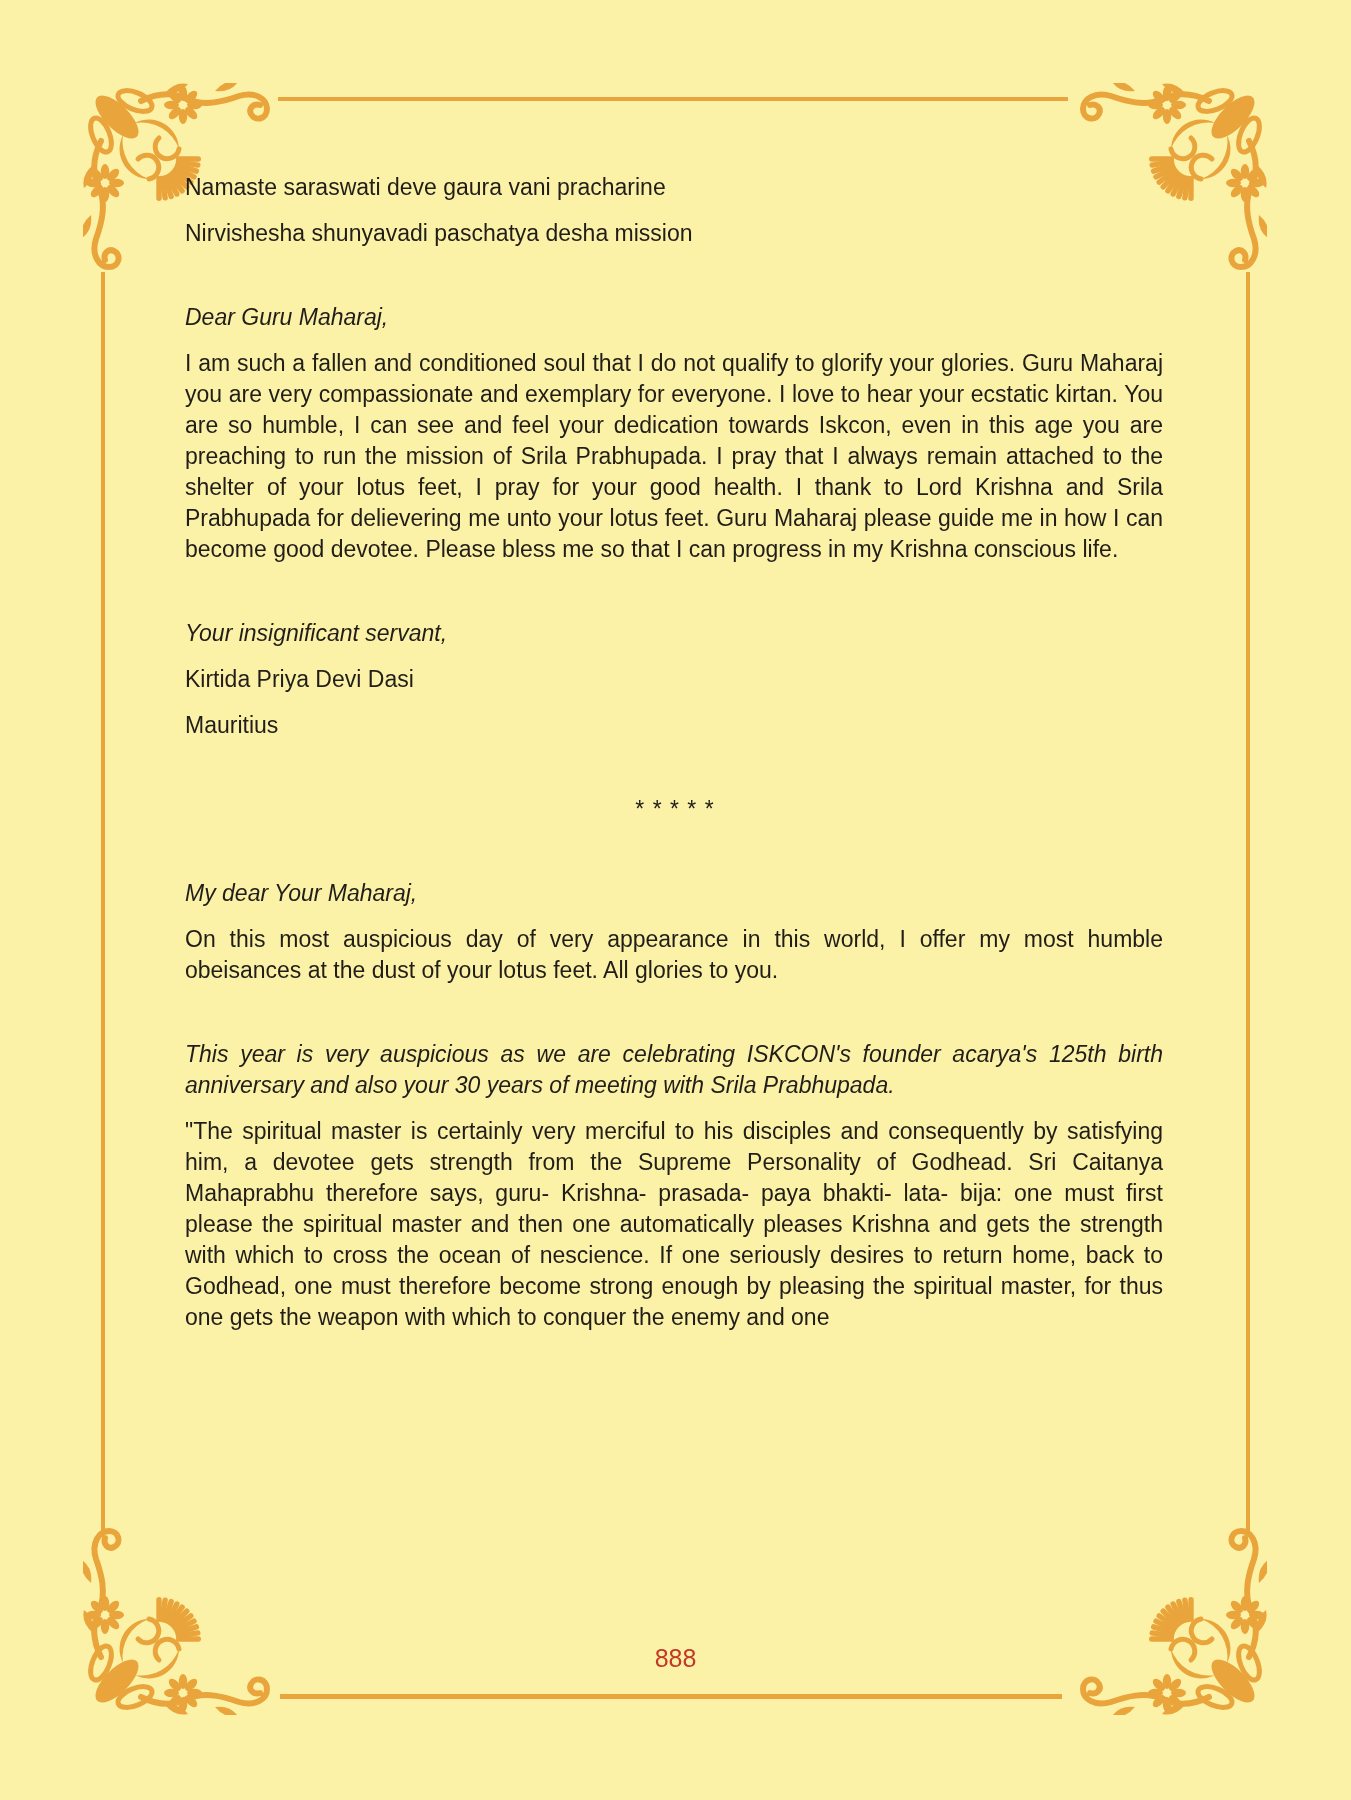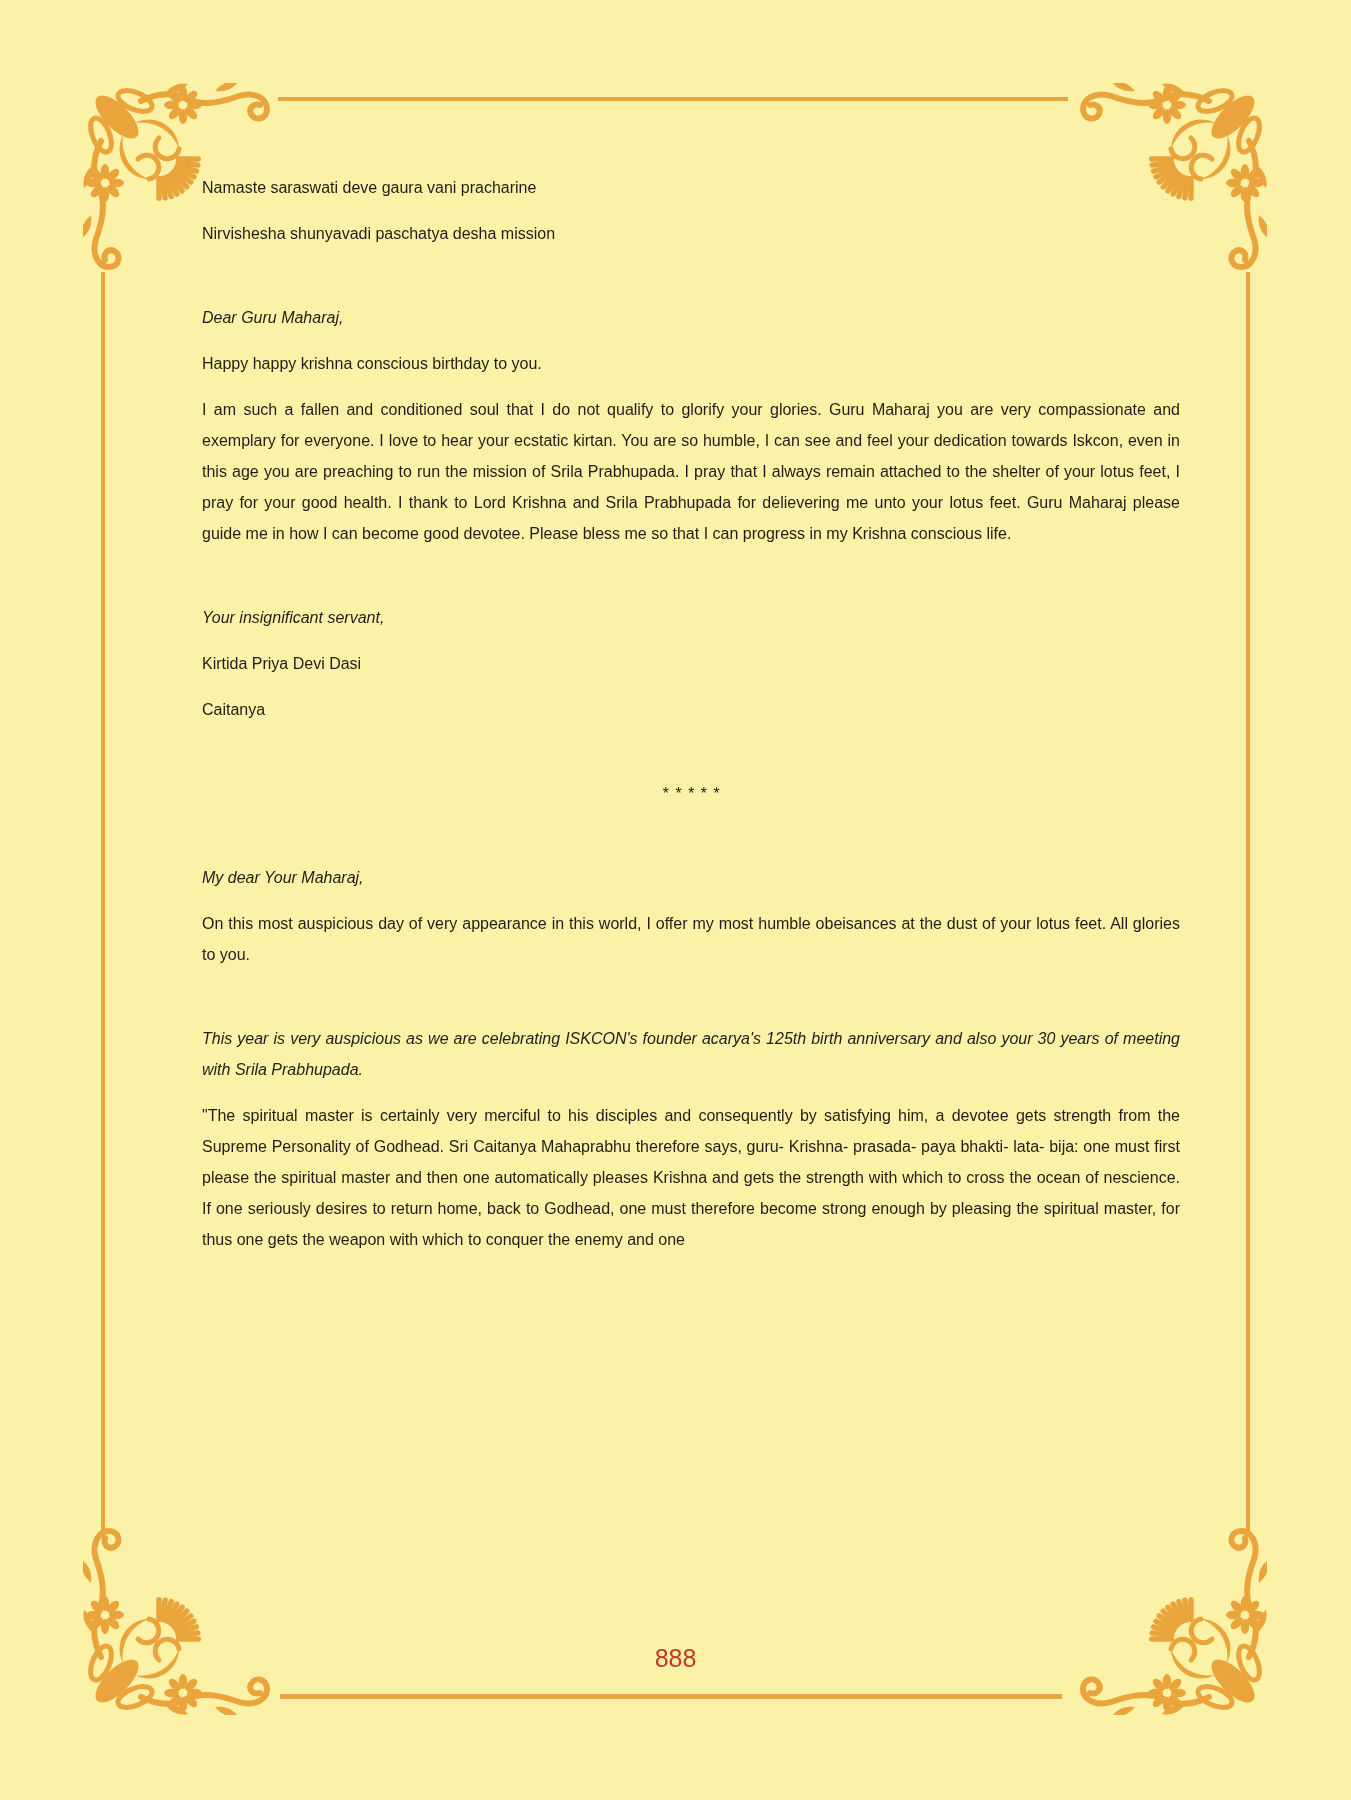--- a/index.html
+++ b/index.html
@@ -29,25 +29,25 @@
   
   .corner { position: absolute; width: 200px; height: 200px; }
   .corner svg { display: block; width: 200px; height: 200px; }
   .corner.tl { left: 83px;  top: 83px; }
   .corner.tr { right: 84px; top: 83px;    transform: scaleX(-1); }
   .corner.bl { left: 83px;  bottom: 85px; transform: scaleY(-1); }
   .corner.br { right: 84px; bottom: 85px; transform: scale(-1,-1); }
   
   .content {
     position: absolute;
-    left: 202px;
+    left: 185px;
     top: 172px;
     width: 978px;
     color: var(--text);
-    font-size: 16px;
+    font-size: 23px;
     line-height: 31px;
     text-align: justify;
   }
   .content p { margin: 15px 0 0 0; }
   .content p:first-child { margin-top: 0; }
   .content p.gap-lg { margin-top: 53px; font-style: italic; }
   .divider {
     text-align: center;
     letter-spacing: 1px;
   }
@@ -156,26 +156,25 @@
         <use href="#ornament"></use>
       </svg>
   </div>
 
   <div class="content">
 
     <p>Namaste saraswati deve gaura vani pracharine</p>
     <p>Nirvishesha shunyavadi paschatya desha mission</p>
 
     <p class="gap-lg">Dear Guru Maharaj,</p>
-    <p>Happy happy krishna conscious birthday to you.</p>
     <p>I am such a fallen and conditioned soul that I do not qualify to glorify your glories. Guru Maharaj you are very compassionate and exemplary for everyone. I love to hear your ecstatic kirtan. You are so humble, I can see and feel your dedication towards Iskcon, even in this age you are preaching to run the mission of Srila Prabhupada. I pray that I always remain attached to the shelter of your lotus feet, I pray for your good health. I thank to Lord Krishna and Srila Prabhupada for delievering me unto your lotus feet. Guru Maharaj please guide me in how I can become good devotee. Please bless me so that I can progress in my Krishna conscious life.</p>
 
     <p class="gap-lg">Your insignificant servant,</p>
     <p>Kirtida Priya Devi Dasi</p>
-    <p>Caitanya</p>
+    <p>Mauritius</p>
 
     <p class="divider gap-lg">* * * * *</p>
 
     <p class="gap-lg">My dear Your Maharaj,</p>
     <p>On this most auspicious day of very appearance in this world, I offer my most humble obeisances at the dust of your lotus feet. All glories to you.</p>
     <p class="gap-lg">This year is very auspicious as we are celebrating ISKCON's founder acarya's 125th birth anniversary and also your 30 years of meeting with Srila Prabhupada.</p>
     <p>"The spiritual master is certainly very merciful to his disciples and consequently by satisfying him, a devotee gets strength from the Supreme Personality of Godhead. Sri Caitanya Mahaprabhu therefore says, guru- Krishna- prasada- paya bhakti- lata- bija: one must first please the spiritual master and then one automatically pleases Krishna and gets the strength with which to cross the ocean of nescience. If one seriously desires to return home, back to Godhead, one must therefore become strong enough by pleasing the spiritual master, for thus one gets the weapon with which to conquer the enemy and one</p>
 
   </div>
 

